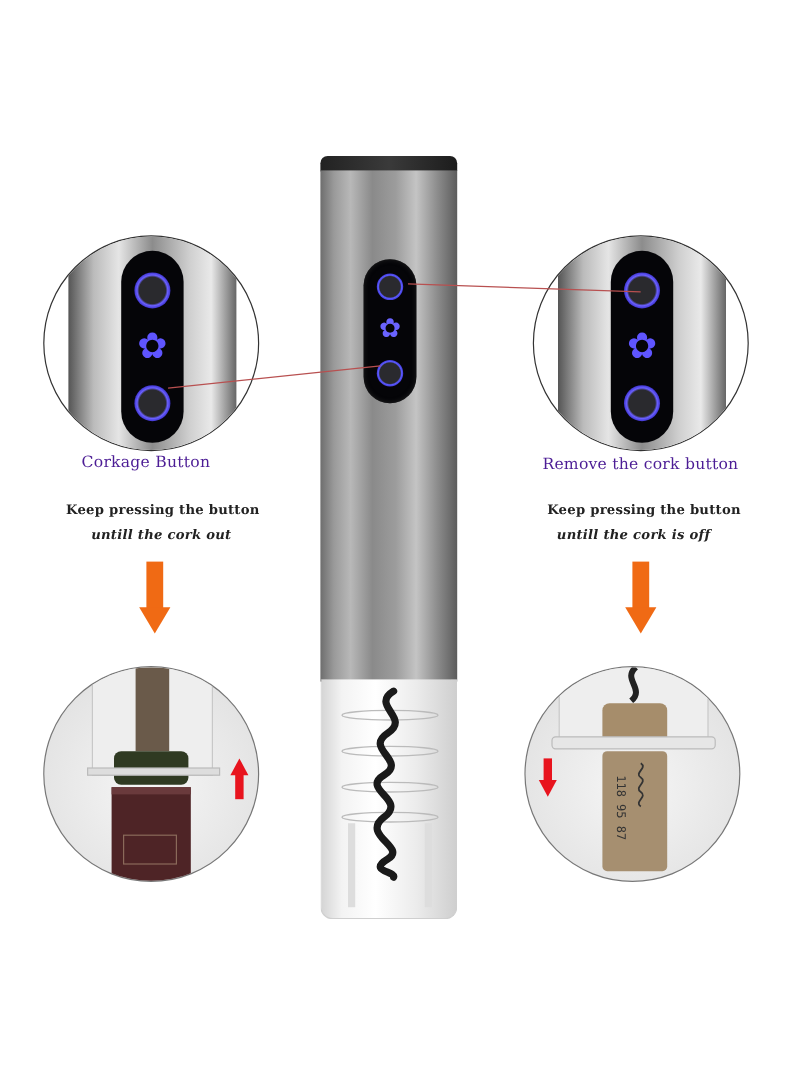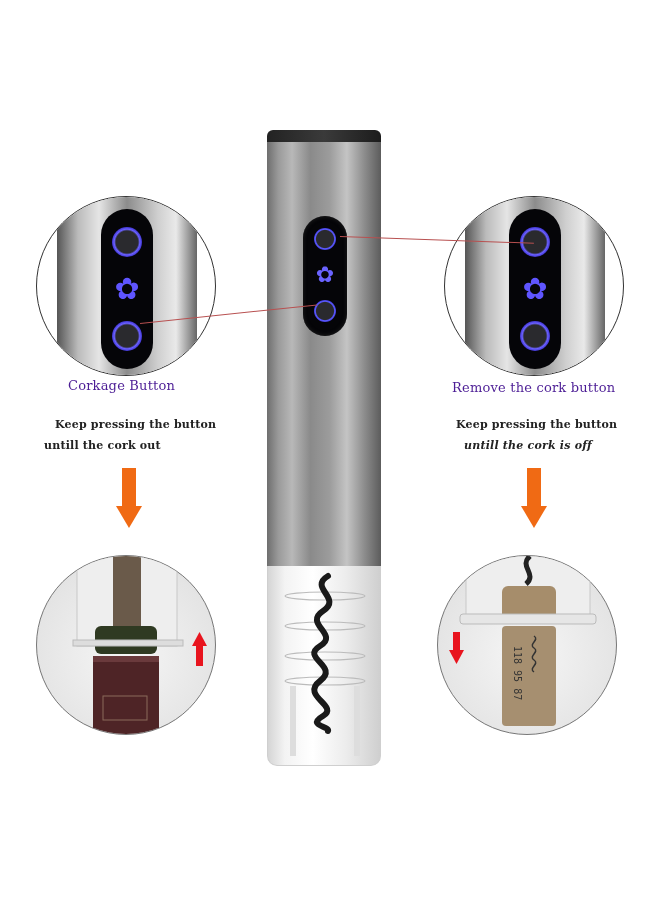--- a/index.html
+++ b/index.html
@@ -69,21 +69,21 @@
     <div class="zflower" style="top:65px;">✿</div>
     <div class="zbtn" style="top:112px;"></div>
   </div>
 </div>
 
 <div class="abs leader" style="left:140px;top:323px;width:178px;transform:rotate(-6deg);"></div>
 <div class="abs leader" style="left:340px;top:236px;width:194px;transform:rotate(2deg);"></div>
 
 <div class="abs caption-title" style="left:68px;top:378px;">Corkage Button</div>
 <div class="abs caption-line" style="left:55px;top:418px;">Keep pressing  the button</div>
-<div class="abs caption-line" style="left:44px;top:439px;">untill the  cork out</div>
+<div class="abs caption-line" style="left:76px;top:439px;font-style:italic;">untill the  cork out</div>
 
 <div class="abs caption-title" style="left:452px;top:380px;">Remove the cork button</div>
 <div class="abs caption-line" style="left:456px;top:418px;">Keep pressing  the button</div>
 <div class="abs caption-line" style="left:464px;top:439px;font-style:italic;">untill the  cork is  off</div>
 
 <div class="abs" style="left:116px;top:468px;width:26px;height:64px;">
   <div class="abs arrow-orange-shaft" style="left:6px;top:0;width:14px;height:40px;"></div>
   <div class="abs arrow-orange-head" style="left:0;top:38px;"></div>
 </div>
 <div class="abs" style="left:521px;top:468px;width:26px;height:64px;">

